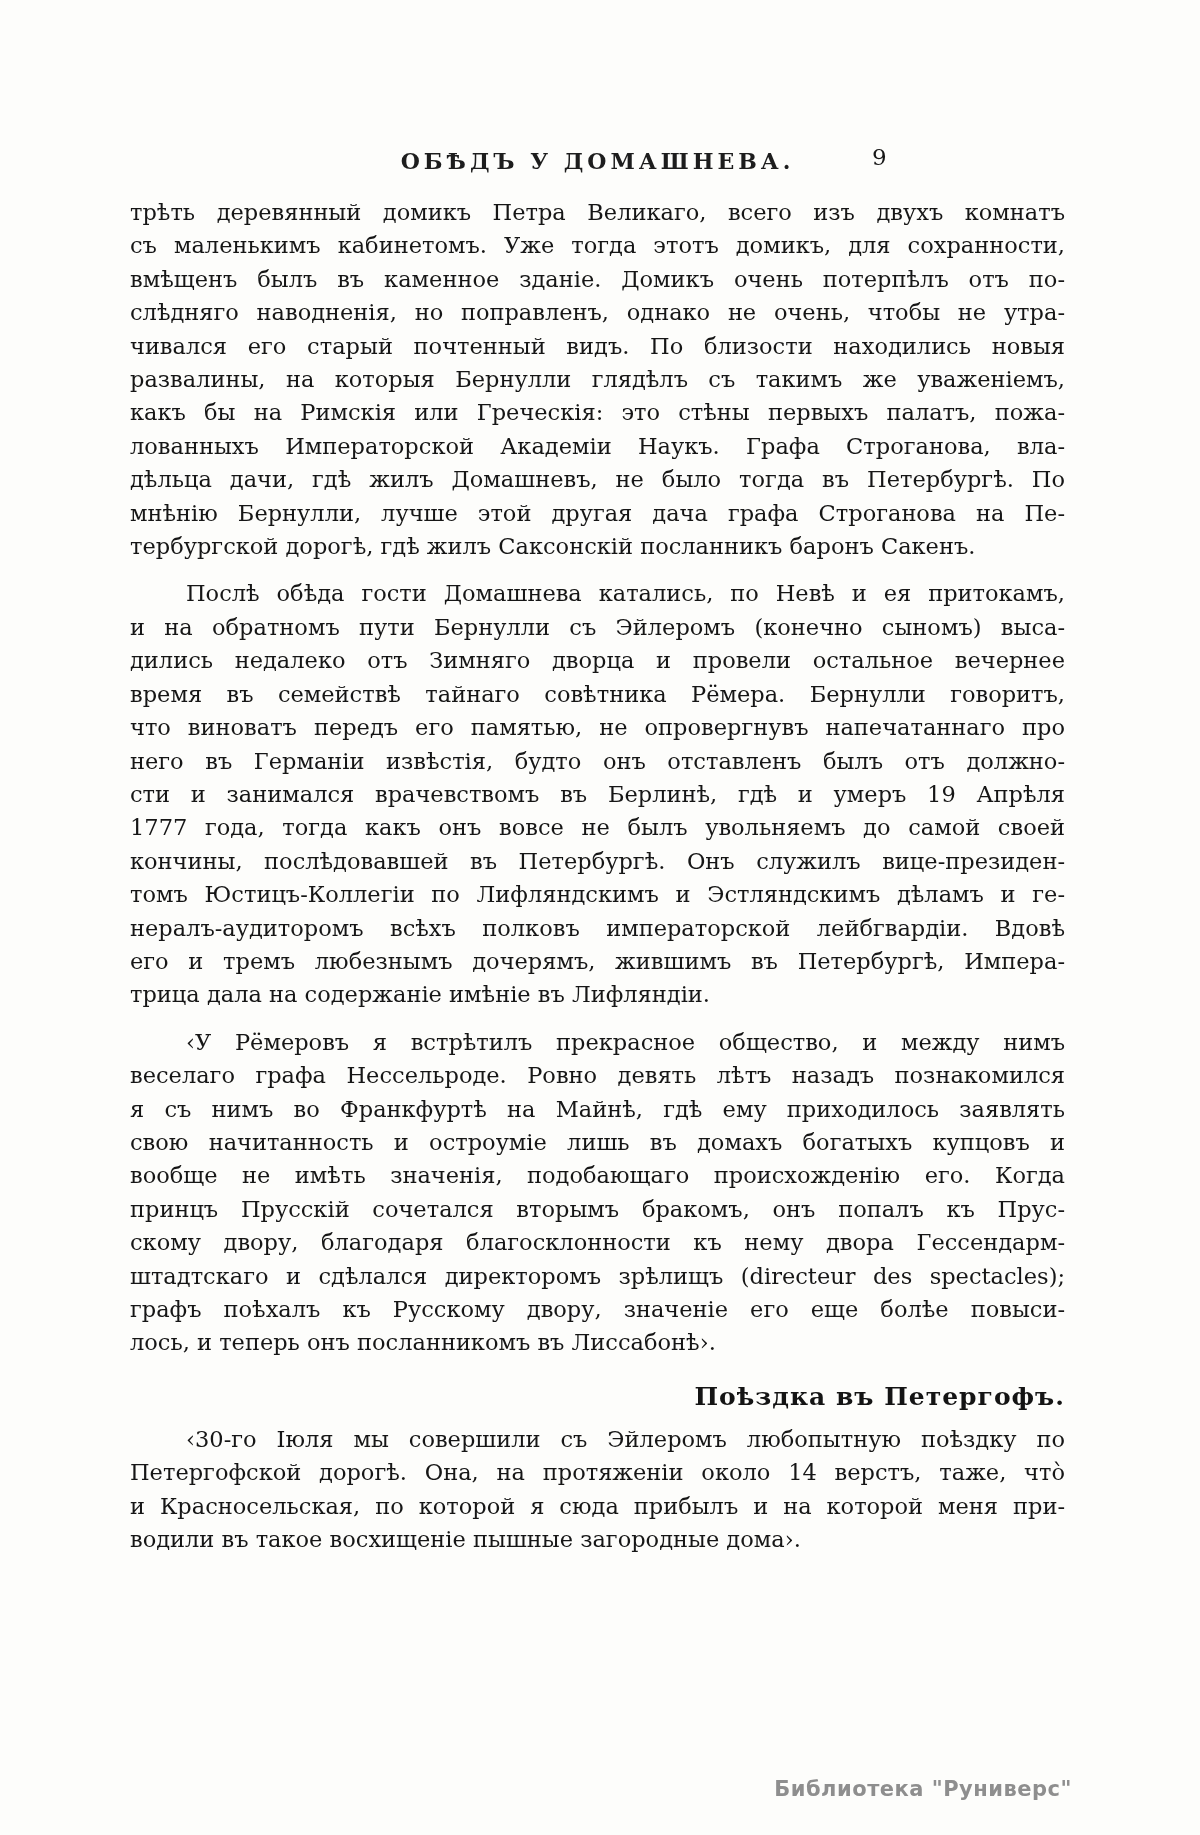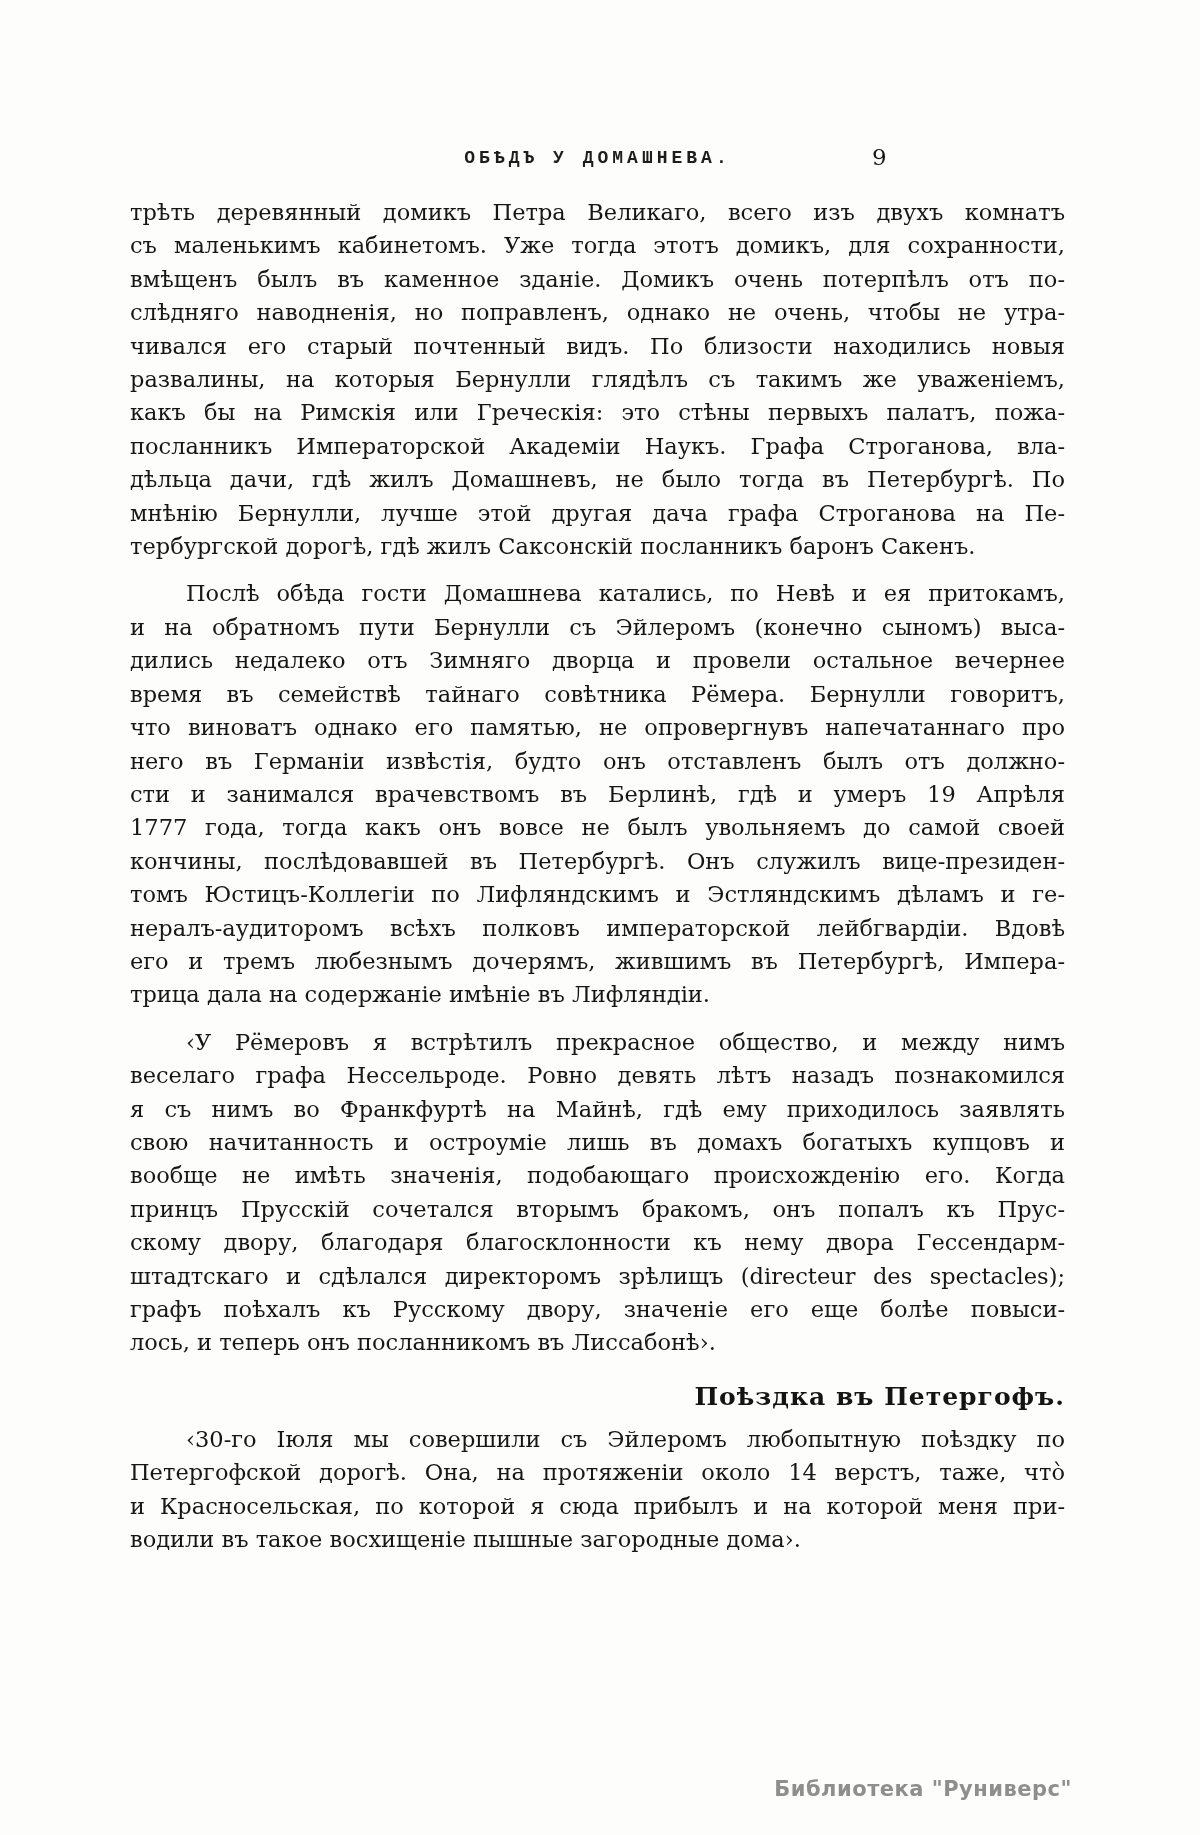--- a/index.html
+++ b/index.html
@@ -23,25 +23,24 @@
     top: 148px;
     width: 935px;
   }
   .header-row {
     position: relative;
     height: 30px;
     margin-bottom: 18px;
   }
   .running-header {
     text-align: center;
-    font-size: 18px;
+    font-size: 22px;
     letter-spacing: 4px;
     font-weight: bold;
     color: #1d1d1d;
-    font-family: Liberation Mono, monospace;
   }
   .page-number {
     position: absolute;
     top: -4px;
     left: 742px;
     font-size: 23px;
     letter-spacing: 0;
     font-weight: normal;
   }
   .para {
@@ -98,31 +97,31 @@
 
     <div>
         <div class="para">
           <div class="line">трѣть деревянный домикъ Петра Великаго, всего изъ двухъ комнатъ</div>
           <div class="line">съ маленькимъ кабинетомъ. Уже тогда этотъ домикъ, для сохранности,</div>
           <div class="line">вмѣщенъ былъ въ каменное зданіе. Домикъ очень потерпѣлъ отъ по-</div>
           <div class="line">слѣдняго наводненія, но поправленъ, однако не очень, чтобы не утра-</div>
           <div class="line">чивался его старый почтенный видъ. По близости находились новыя</div>
           <div class="line">развалины, на которыя Бернулли глядѣлъ съ такимъ же уваженіемъ,</div>
           <div class="line">какъ бы на Римскія или Греческія: это стѣны первыхъ палатъ, пожа-</div>
-          <div class="line">посланникъ Императорской Академіи Наукъ. Графа Строганова, вла-</div>
+          <div class="line">лованныхъ Императорской Академіи Наукъ. Графа Строганова, вла-</div>
           <div class="line">дѣльца дачи, гдѣ жилъ Домашневъ, не было тогда въ Петербургѣ. По</div>
           <div class="line">мнѣнію Бернулли, лучше этой другая дача графа Строганова на Пе-</div>
           <div class="line last">тербургской дорогѣ, гдѣ жилъ Саксонскій посланникъ баронъ Сакенъ.</div>
         </div>
         <div class="para indent">
           <div class="line">Послѣ обѣда гости Домашнева катались, по Невѣ и ея притокамъ,</div>
           <div class="line">и на обратномъ пути Бернулли съ Эйлеромъ (конечно сыномъ) выса-</div>
           <div class="line">дились недалеко отъ Зимняго дворца и провели остальное вечернее</div>
           <div class="line">время въ семействѣ тайнаго совѣтника Рёмера. Бернулли говоритъ,</div>
-          <div class="line">что виноватъ однако его памятью, не опровергнувъ напечатаннаго про</div>
+          <div class="line">что виноватъ передъ его памятью, не опровергнувъ напечатаннаго про</div>
           <div class="line">него въ Германіи извѣстія, будто онъ отставленъ былъ отъ должно-</div>
           <div class="line">сти и занимался врачевствомъ въ Берлинѣ, гдѣ и умеръ 19 Апрѣля</div>
           <div class="line">1777 года, тогда какъ онъ вовсе не былъ увольняемъ до самой своей</div>
           <div class="line">кончины, послѣдовавшей въ Петербургѣ. Онъ служилъ вице-президен-</div>
           <div class="line">томъ Юстицъ-Коллегіи по Лифляндскимъ и Эстляндскимъ дѣламъ и ге-</div>
           <div class="line">нералъ-аудиторомъ всѣхъ полковъ императорской лейбгвардіи. Вдовѣ</div>
           <div class="line">его и тремъ любезнымъ дочерямъ, жившимъ въ Петербургѣ, Импера-</div>
           <div class="line last">трица дала на содержаніе имѣніе въ Лифляндіи.</div>
         </div>
         <div class="para indent">

